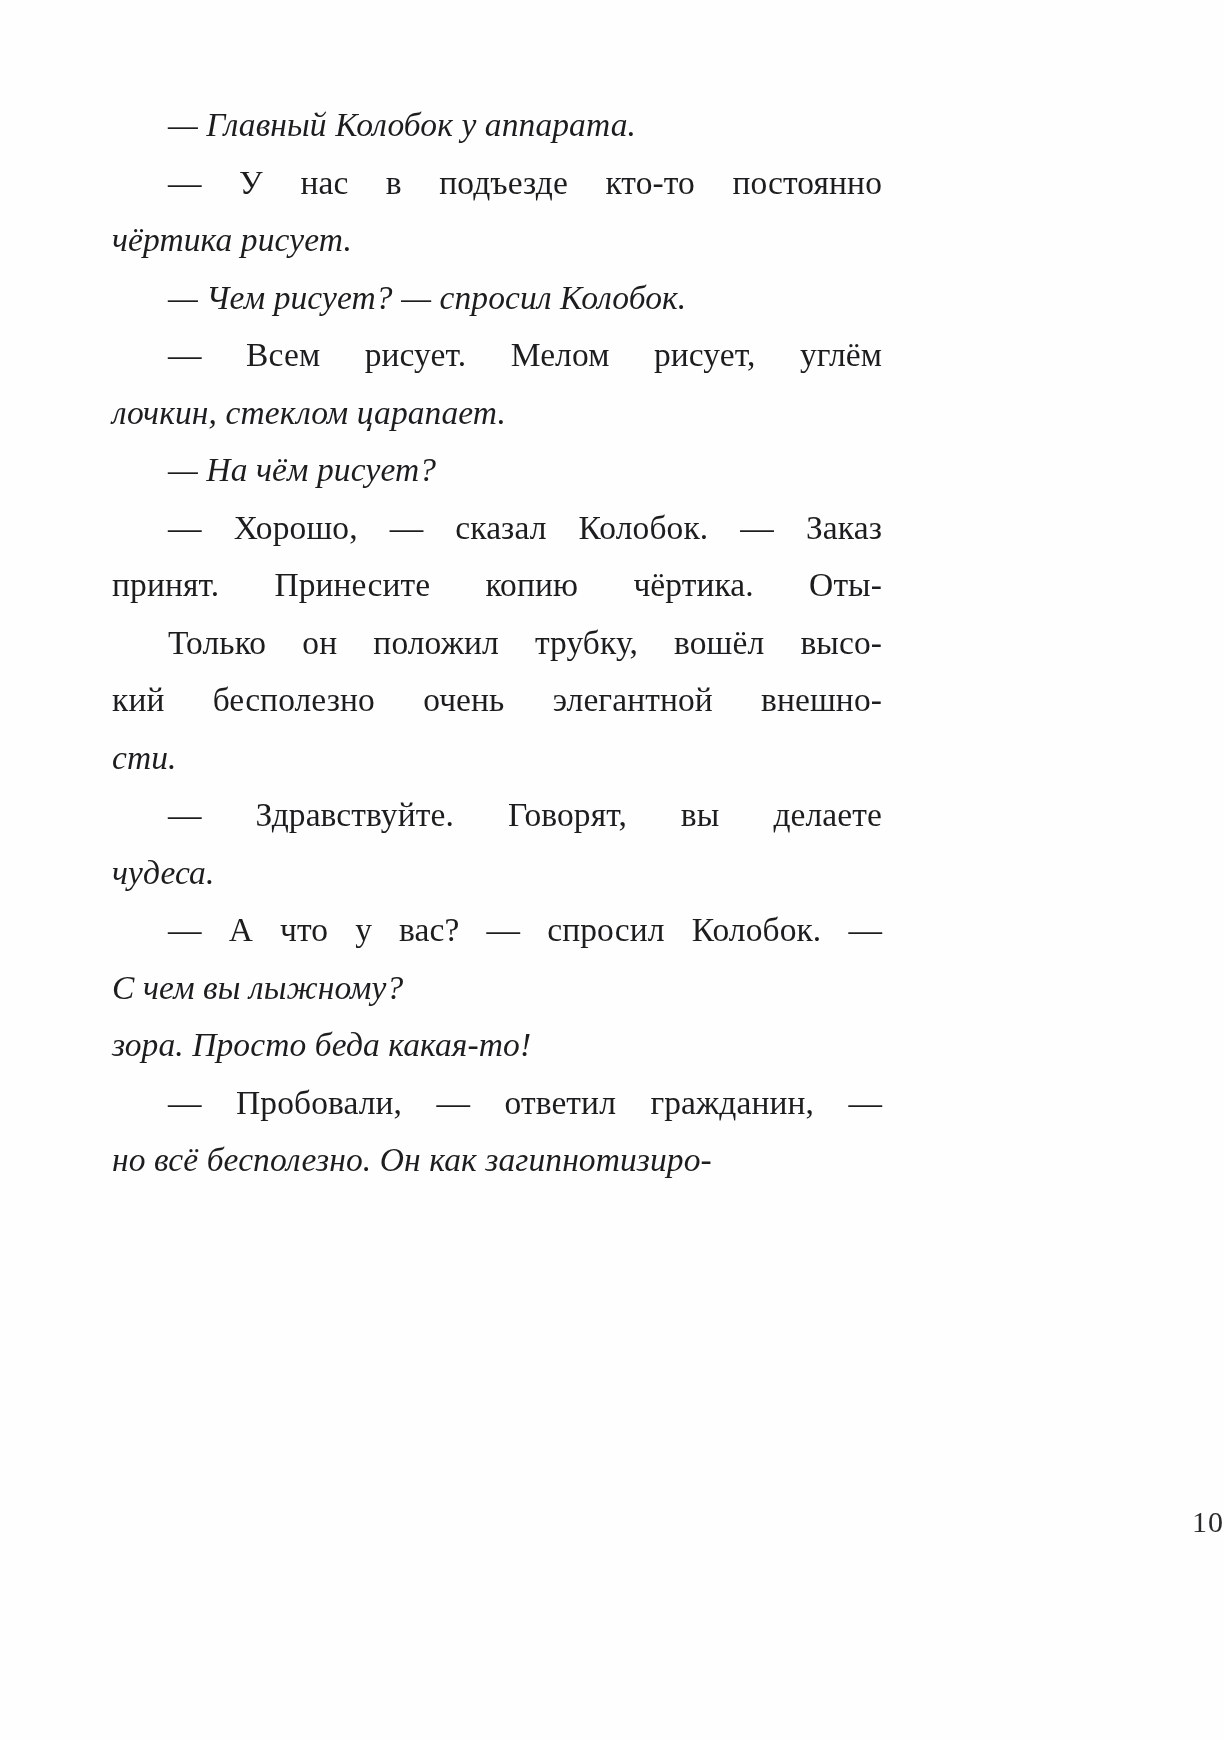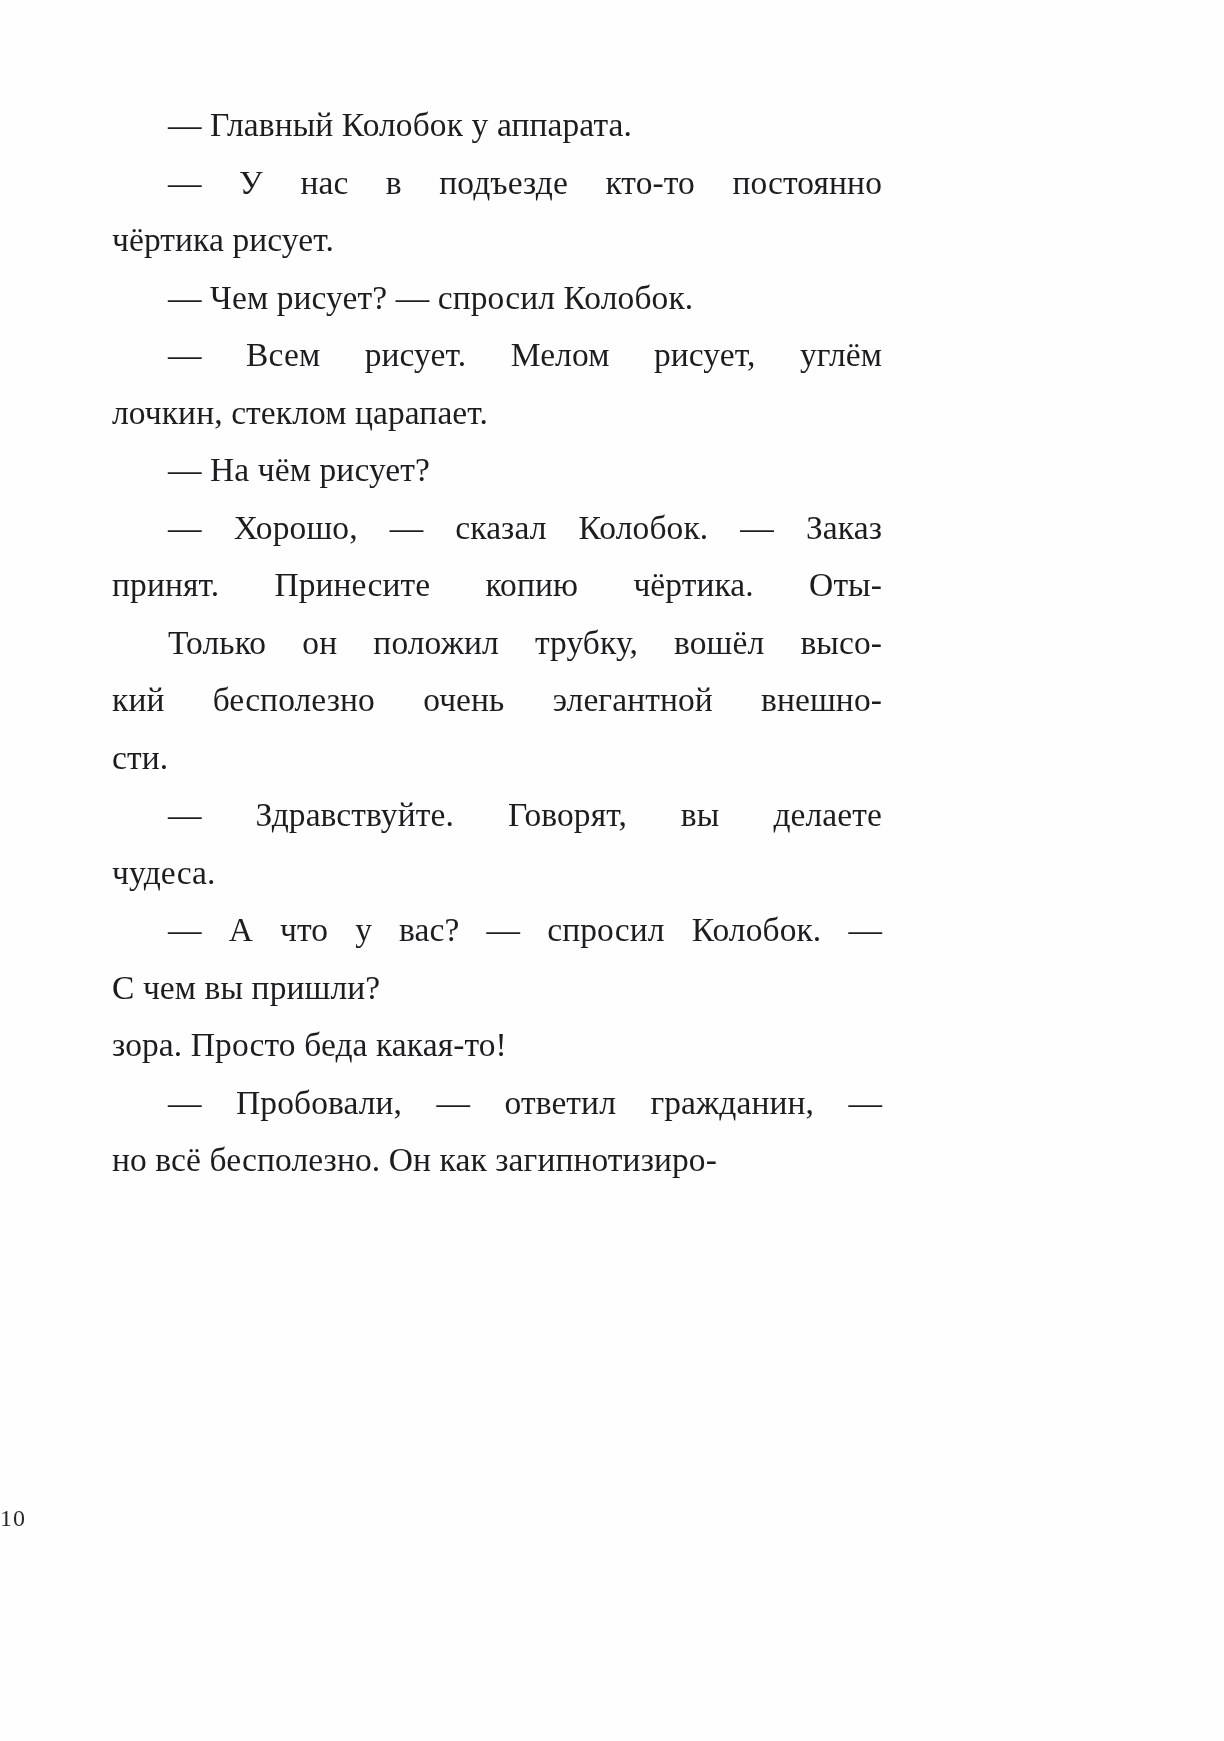--- a/index.html
+++ b/index.html
@@ -43,37 +43,38 @@
   
   .line {
     display: block;
     text-align: justify;
     text-align-last: justify;
     white-space: nowrap;
   }
   .line.last {
     text-align-last: left;
     text-align: right;
+    font-style: italic;
   }
   .line.indent {
     padding-left: 56px;
     box-sizing: border-box;
     width: 100%;
   }
   
   .line {
     white-space: normal;
   }
   .page-number {
     position: absolute;
     left: 0;
     right: 0;
     top: 1505px;
-    text-align: left;
-    font-size: 24px;
+    text-align: right;
+    font-size: 30px;
     color: #2a2a2c;
     font-family: "Liberation Serif", "DejaVu Serif", serif;
     letter-spacing: 1px;
   }
 </style>
 </head>
 <body>
 
 <div class="page">
 
@@ -103,21 +104,21 @@
         <div class="line indent">Только он положил трубку, вошёл высо-</div>
         <div class="line">кий бесполезно очень элегантной внешно-</div>
         <div class="line last">сти.</div>
       </div>
       <div class="para">
         <div class="line indent">— Здравствуйте. Говорят, вы делаете</div>
         <div class="line last">чудеса.</div>
       </div>
       <div class="para">
         <div class="line indent">— А что у вас? — спросил Колобок. —</div>
-        <div class="line last">С чем вы пришли?</div>
+        <div class="line last">С чем вы лыжному?</div>
       </div>
       <div class="para">
         <div class="line last">зора. Просто беда какая-то!</div>
       </div>
       <div class="para">
         <div class="line indent">— Пробовали, — ответил гражданин, —</div>
         <div class="line last">но всё бесполезно. Он как загипнотизиро-</div>
       </div>
     </div>
 

